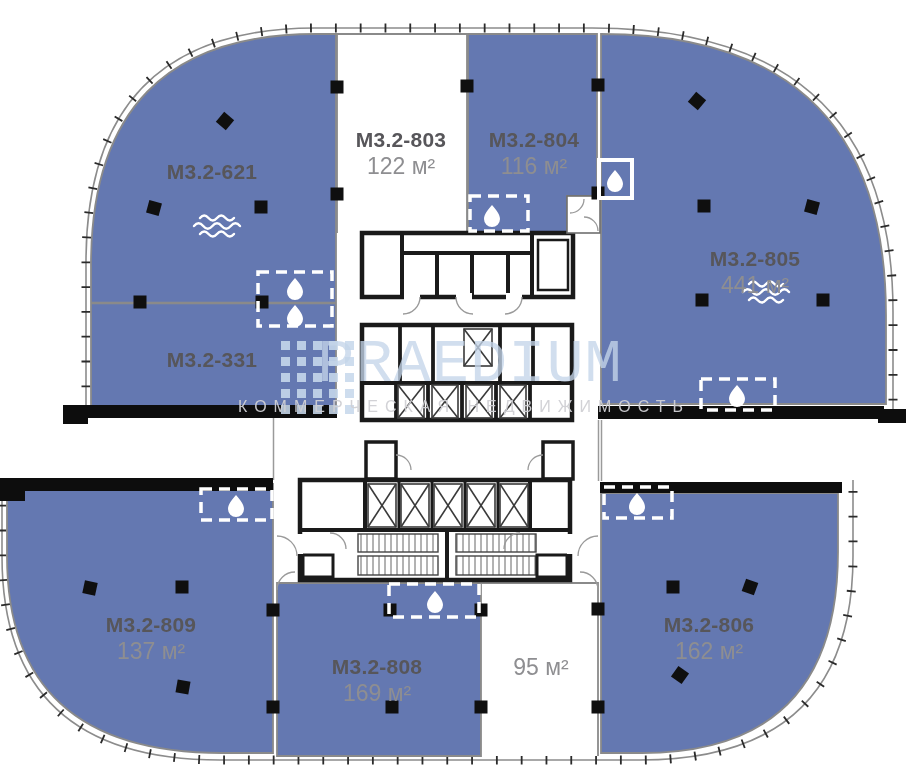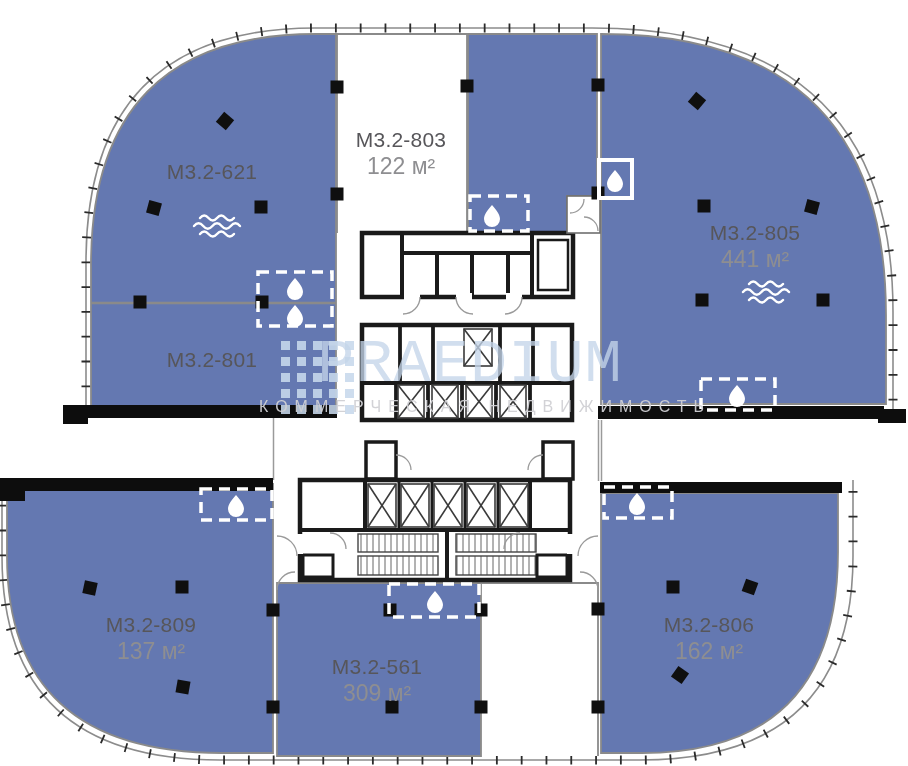--- a/index.html
+++ b/index.html
@@ -1,28 +1,28 @@
 <!DOCTYPE html>
 <html><head>
 <meta charset="utf-8">
 <style>
   html,body{margin:0;padding:0;background:#fff;}
   .stage{position:relative;width:908px;height:766px;background:#ffffff;
          font-family:"Liberation Sans",sans-serif;overflow:hidden;}
   .stage svg{position:absolute;left:0;top:0;}
   .unit-label{position:absolute;text-align:center;transform:translateX(-50%);pointer-events:none;width:180px;margin-left:-90px;left:0;}
   .unit-label{margin-left:0;}
-  .unit-name{font-size:21px;font-weight:normal;color:#57565a;line-height:26px;letter-spacing:.2px;}
+  .unit-name{font-size:21px;font-weight:bold;color:#57565a;line-height:26px;letter-spacing:.2px;}
   .unit-area{font-size:23px;color:#8e8e91;line-height:26px;}
   .wm-title{position:absolute;left:235px;top:322px;width:470px;text-align:center;
             font-family:Liberation Mono, monospace;font-size:62px;line-height:86px;
             color:rgba(196,213,233,0.78);letter-spacing:1px;pointer-events:none;white-space:nowrap;}
   .wm-sub{position:absolute;left:238px;top:398px;width:424px;
           font-size:16px;color:rgba(208,208,212,0.95);letter-spacing:7px;
-          pointer-events:none;white-space:nowrap;margin-left:21px;}
+          pointer-events:none;white-space:nowrap;}
   .wm-logo{position:absolute;left:281px;top:341px;width:73px;height:73px;
            display:grid;grid-template-columns:repeat(5,9px);grid-template-rows:repeat(5,9px);
            gap:7px;pointer-events:none;}
   .wm-logo div{background:rgba(199,216,236,0.88);}
 </style>
 </head>
 <body>
 
 <div class="stage">
 
@@ -315,41 +315,46 @@
       <div></div>
       <div></div>
       <div></div>
       <div></div>
       <div></div>
     </div>
 <div class="wm-title">PRAEDIUM</div>
 <div class="wm-sub">КОММЕРЧЕСКАЯ НЕДВИЖИМОСТЬ</div>
 
 <div class="unit-label" style="left:212px;top:347px">
-  <div class="unit-name">M3.2-801</div>
+  <div class="unit-name">M3.2-331</div>
 </div>
 <div class="unit-label" style="left:212px;top:159px">
   <div class="unit-name">M3.2-621</div>
 </div>
 <div class="unit-label" style="left:401px;top:127px">
   <div class="unit-name">M3.2-803</div>
   <div class="unit-area">122 м²</div>
 </div>
-<div class="unit-label" style="left:755px;top:220px">
+<div class="unit-label" style="left:534px;top:127px">
+  <div class="unit-name">M3.2-804</div>
+  <div class="unit-area">116 м²</div>
+</div>
+<div class="unit-label" style="left:755px;top:246px">
   <div class="unit-name">M3.2-805</div>
   <div class="unit-area">441 м²</div>
 </div>
 <div class="unit-label" style="left:709px;top:612px">
   <div class="unit-name">M3.2-806</div>
   <div class="unit-area">162 м²</div>
 </div>
 <div class="unit-label" style="left:541px;top:654px">
+  <div class="unit-area">95 м²</div>
 </div>
 <div class="unit-label" style="left:377px;top:654px">
-  <div class="unit-name">M3.2-561</div>
-  <div class="unit-area">309 м²</div>
+  <div class="unit-name">M3.2-808</div>
+  <div class="unit-area">169 м²</div>
 </div>
 <div class="unit-label" style="left:151px;top:612px">
   <div class="unit-name">M3.2-809</div>
   <div class="unit-area">137 м²</div>
 </div>
 
 </div>
 
 </body></html>

